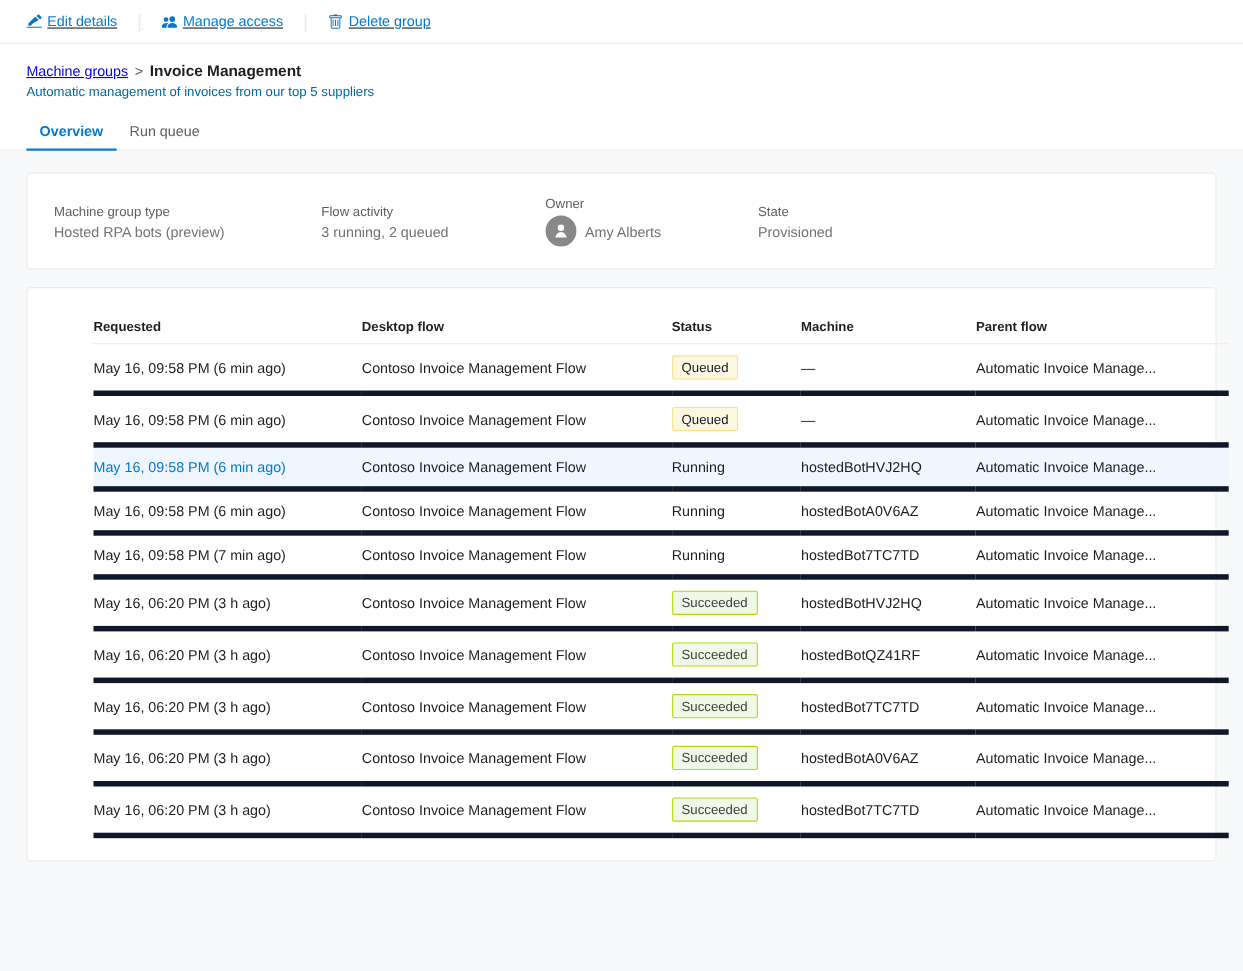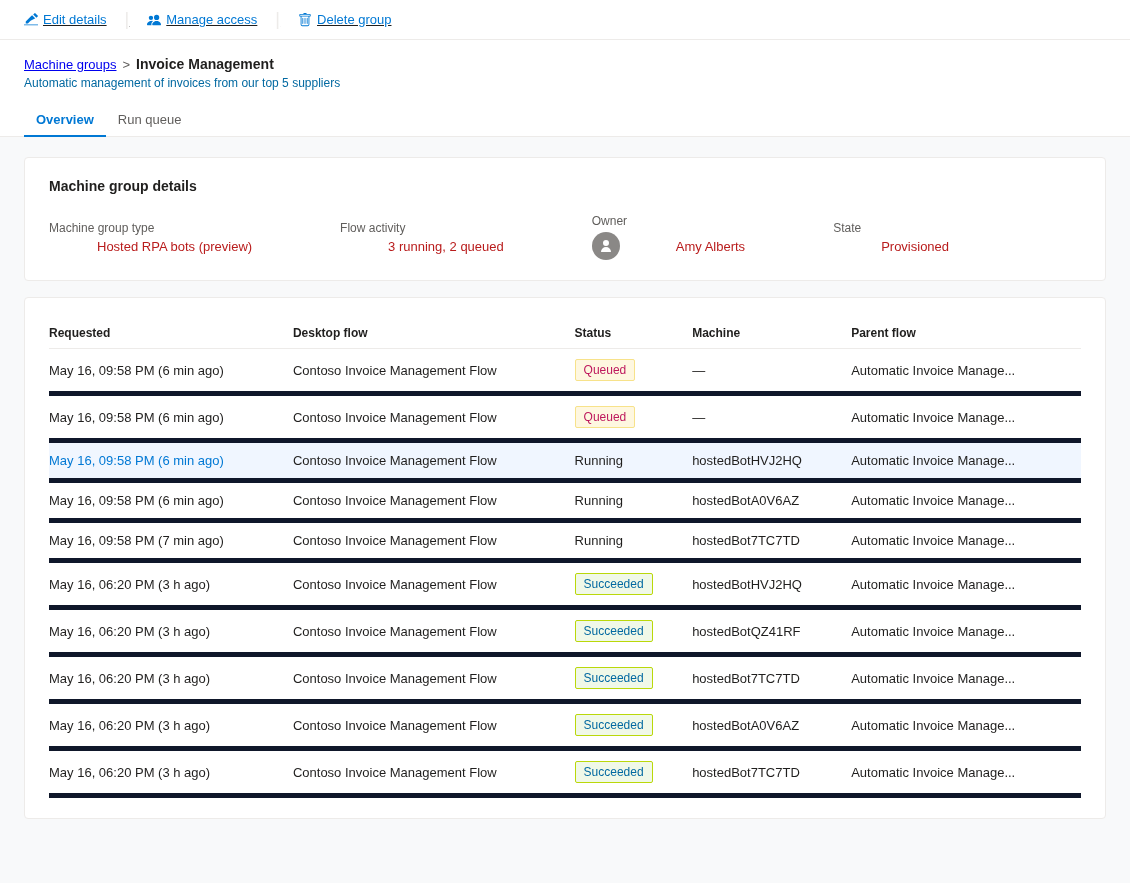--- a/index.html
+++ b/index.html
@@ -103,22 +103,21 @@
       align-items: center;
     }
     .detail-item label {
       display: block;
       font-size: 12px;
       color: #605e5c;
       margin-bottom: 4px;
     }
     .detail-item .value {
       font-size: 13px;
-      color: #b91c1c;
-      margin-left: 48px;
+      color: #737373;
     }
     .owner-row {
       display: flex;
       align-items: center;
       gap: 8px;
     }
     .avatar-circle {
       width: 28px;
       height: 28px;
       border-radius: 50%;
@@ -144,20 +143,21 @@
     .see-all-link {
       color: #0078d4;
       text-decoration: none;
       font-size: 13px;
     }
 
     
     .runs-table {
       width: 100%;
       border-collapse: collapse;
+      margin-left: 36px;
     }
     .runs-table th {
       text-align: left;
       font-weight: 600;
       font-size: 12px;
       color: #201f1e;
       padding: 8px 12px 8px 0;
       border-bottom: 1px solid #edebe9;
     }
     .runs-table td {
@@ -171,29 +171,29 @@
 
     .status-badge {
       display: inline-block;
       padding: 3px 8px;
       border-radius: 2px;
       font-size: 12px;
       font-weight: 500;
     }
     .status-queued {
       background: #fef7e0;
-      color: #be185d;
+      color: #0f172a;
       border: 1px solid #f7e28a;
     }
     .status-running {
       color: #201f1e;
     }
     .status-succeeded {
       background: #f0f8e8;
-      color: #0369a1;
+      color: #404040;
       border: 1px solid #bad80a;
     }
 
     .requested-link {
       color: #0078d4;
       text-decoration: none;
     }
 
     
     .icon-svg {
@@ -241,21 +241,20 @@
 </div>
 
 <div class="tabs">
   <button class="tab active">Overview</button>
   <button class="tab">Run queue</button>
 </div>
 
 <div class="main-content">
 
   <div class="card">
-    <div class="card-title">Machine group details</div>
     <div class="details-row">
       <div class="detail-item">
         <label>Machine group type</label>
         <span class="value">Hosted RPA bots (preview)</span>
       </div>
       <div class="detail-item">
         <label>Flow activity</label>
         <span class="value">3 running, 2 queued</span>
       </div>
       <div class="detail-item">

